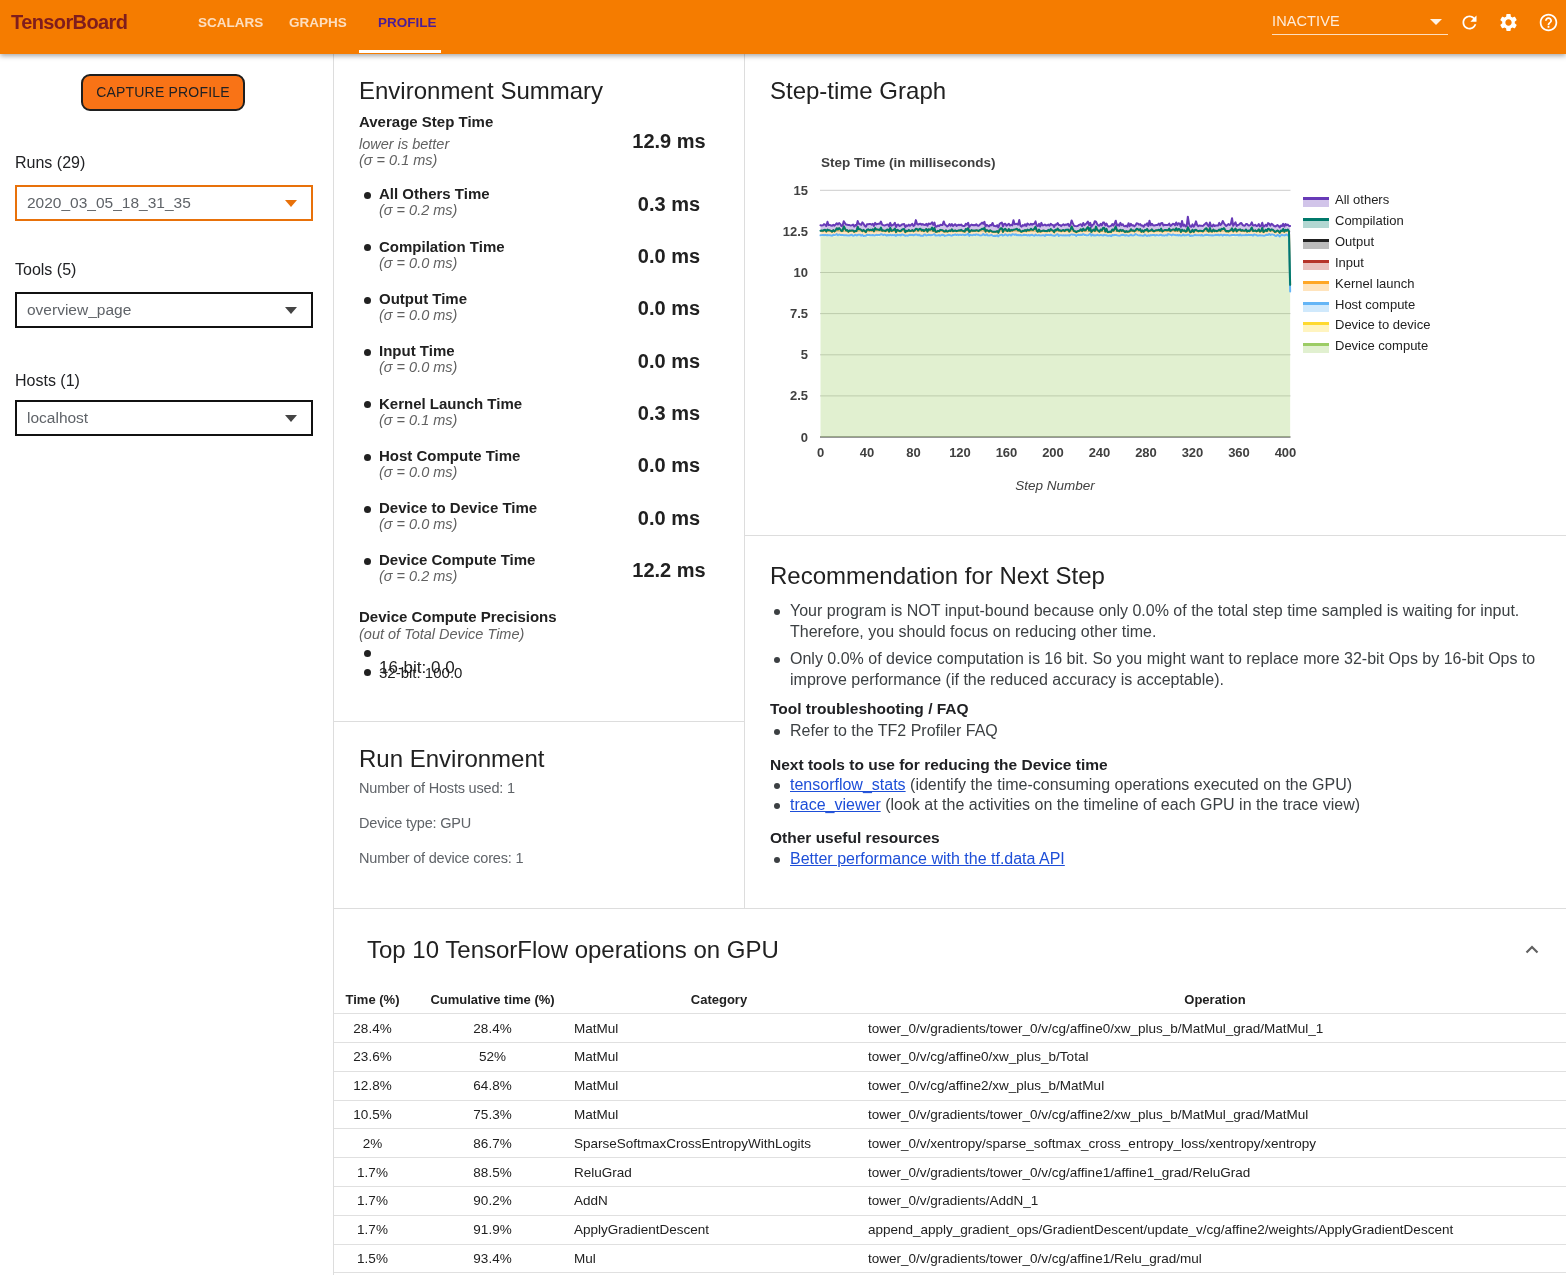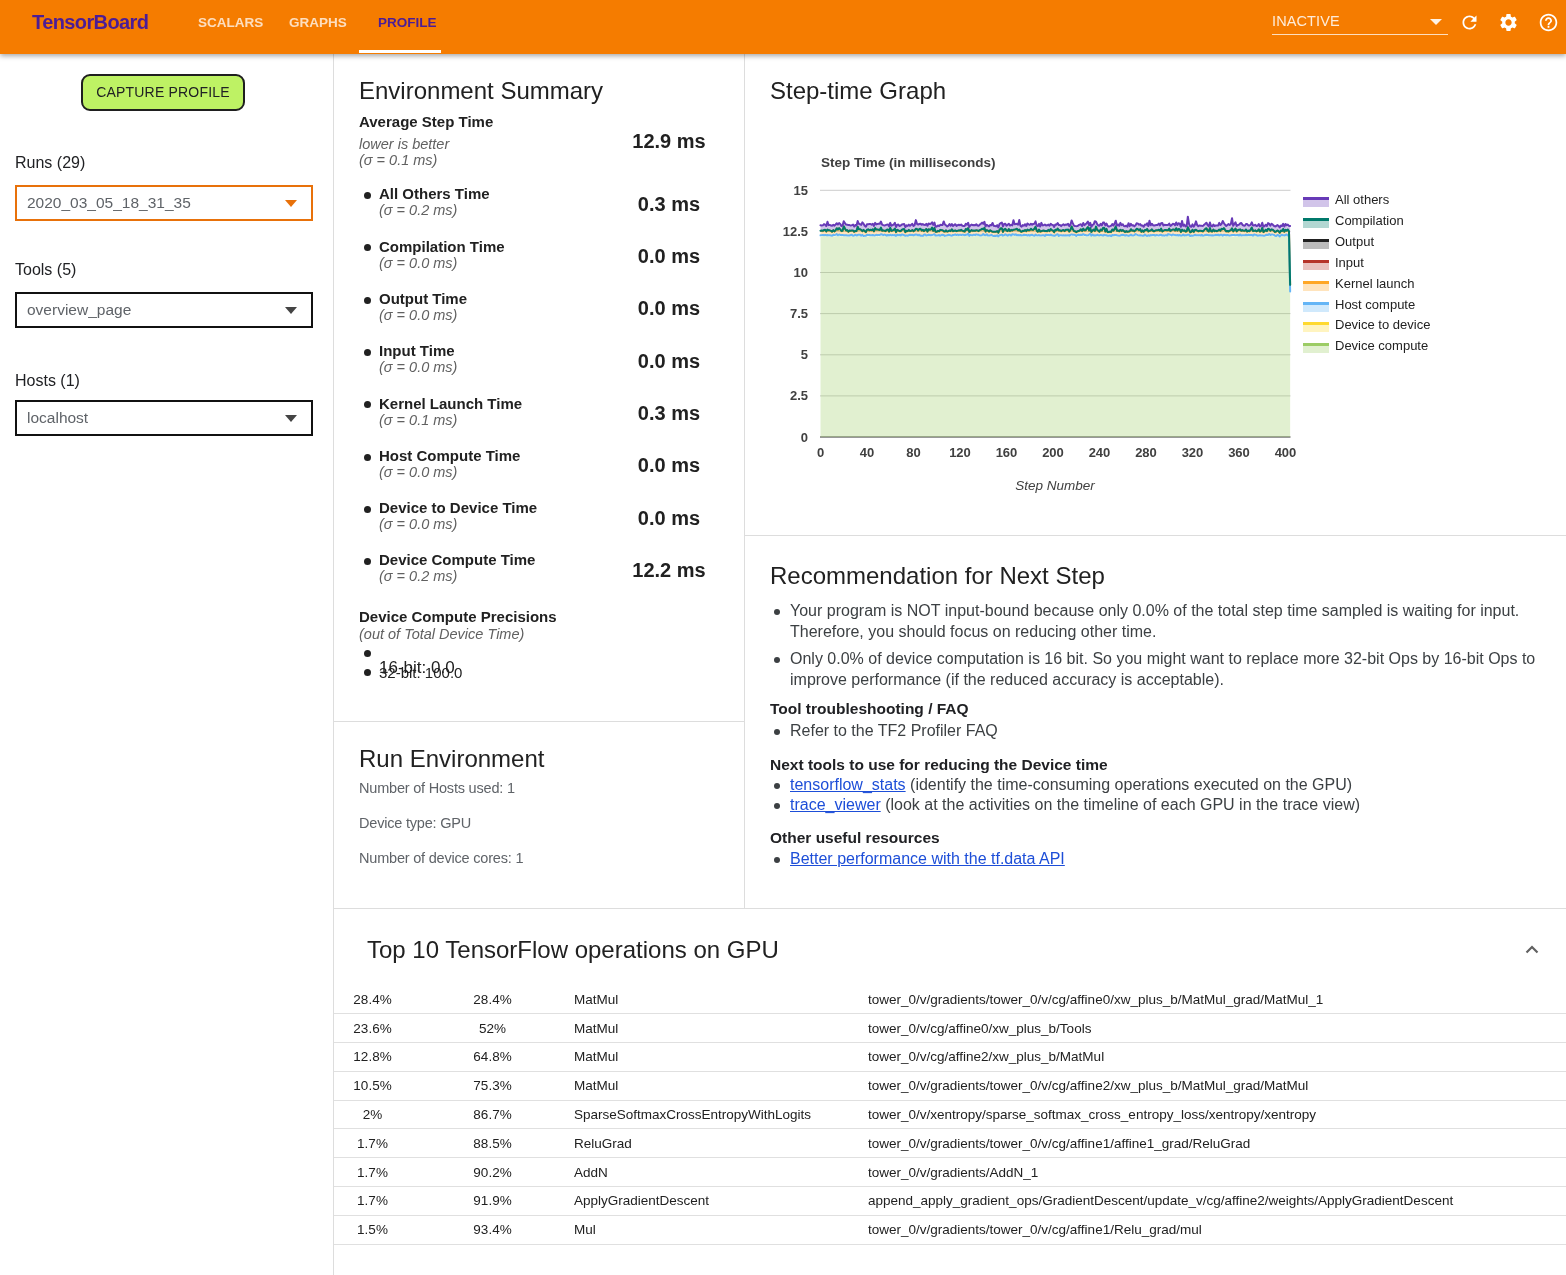--- a/index.html
+++ b/index.html
@@ -1,37 +1,37 @@
 <!DOCTYPE html>
 <html><head>
 <meta charset="utf-8">
 <style>
 * { margin:0; padding:0; box-sizing:border-box; }
 html,body { width:1566px; height:1275px; overflow:hidden; background:#fff;
   font-family:"Liberation Sans", sans-serif; }
 .abs { position:absolute; }
 #hdr { position:absolute; left:0; top:0; width:1566px; height:54px; background:#f57c00;
   box-shadow:0 2px 5px rgba(0,0,0,0.35); z-index:5; }
-.logo { position:absolute; left:32px; top:11px; font-size:20px; font-weight:bold; color:#4c1d95; letter-spacing:-0.6px; }
+.logo { position:absolute; left:11px; top:11px; font-size:20px; font-weight:bold; color:#7f1d1d; letter-spacing:-0.6px; }
 .tab { position:absolute; top:14.5px; font-size:13.5px; font-weight:bold; letter-spacing:0px;
   color:rgba(255,255,255,0.75); }
 .tab.active { color:#4c1d95;padding-left:8px; }
 #tabline { position:absolute; left:359px; top:50px; width:82px; height:3px; background:#fff; }
 #inactive { position:absolute; left:1272px; top:12.5px; font-size:14.5px; letter-spacing:0.1px;
   color:rgba(255,255,255,0.85); }
 #inactline { position:absolute; left:1272px; top:34px; width:176px; height:1px;
   background:rgba(255,255,255,0.75); }
 #inacttri { position:absolute; left:1430px; top:19px; width:0; height:0;
   border-left:6px solid transparent; border-right:6px solid transparent;
   border-top:6px solid rgba(255,255,255,0.9); }
 .hicon { position:absolute; top:12px; width:21px; height:21px; }
 #sidebar { position:absolute; left:0; top:54px; width:334px; height:1221px; background:#fff;
   border-right:1px solid #ddd; }
 #capbtn { position:absolute; left:81px; top:74px; width:164px; height:37px;
-  border:2px solid #1f1f1f; border-radius:9px; background:#bef264;
+  border:2px solid #1f1f1f; border-radius:9px; background:#f97316;
   font-size:14px; color:#202124; letter-spacing:0.2px; text-align:center; line-height:33px; }
 .sblabel { position:absolute; left:15px; font-size:16px; color:#202124; }
 .sbselect { position:absolute; left:15px; width:298px; height:36px; border:2px solid #111;
   background:#fff; font-size:15.5px; color:#5f6368; line-height:32px; padding-left:10px; }
 .seltri { position:absolute; width:0; height:0; border-left:6px solid transparent;
   border-right:6px solid transparent; border-top:7px solid #444; right:14px; top:13px; }
 #runsel { border-color:#e8710a; }
 #runsel .seltri { border-top-color:#e8710a; }
 .vline, .hline { position:absolute; background:#ddd; }
 h2 { font-size:24px; font-weight:400; color:#212121; position:absolute; }
@@ -257,31 +257,37 @@
 <div class="rbold" style="top:829px;">Other useful resources</div>
 <div class="rbul" style="left:774px; top:857px;"></div>
 <div class="rrow rtext" style="top:849px; line-height:20.5px;"><span class="rlink">Better performance with the tf.data API</span></div>
 
 <h2 style="left:367px; top:936px;">Top 10 TensorFlow operations on GPU</h2>
 <svg class="abs" style="left:1525px; top:944px;" width="14" height="11" viewBox="0 0 14 11">
     <path d="M1.5 8.5 L7 3 L12.5 8.5" fill="none" stroke="#616161" stroke-width="2.2"></path>
   </svg>
 <table id="toptable">
  <tbody>
+      <tr>
+        <th class="c1">Time (%)</th>
+        <th class="c2">Cumulative time (%)</th>
+        <th class="c3" style="text-align:center;">Category</th>
+        <th class="c4" style="text-align:center;">Operation</th>
+      </tr>
 <tr>
         <td class="c1">28.4%</td>
         <td class="c2">28.4%</td>
         <td class="c3">MatMul</td>
         <td class="c4" style="padding-left:4px;">tower_0/v/gradients/tower_0/v/cg/affine0/xw_plus_b/MatMul_grad/MatMul_1</td>
       </tr>
 <tr>
         <td class="c1">23.6%</td>
         <td class="c2">52%</td>
         <td class="c3">MatMul</td>
-        <td class="c4" style="padding-left:4px;">tower_0/v/cg/affine0/xw_plus_b/Tools</td>
+        <td class="c4" style="padding-left:4px;">tower_0/v/cg/affine0/xw_plus_b/Total</td>
       </tr>
 <tr>
         <td class="c1">12.8%</td>
         <td class="c2">64.8%</td>
         <td class="c3">MatMul</td>
         <td class="c4" style="padding-left:4px;">tower_0/v/cg/affine2/xw_plus_b/MatMul</td>
       </tr>
 <tr>
         <td class="c1">10.5%</td>
         <td class="c2">75.3%</td>

